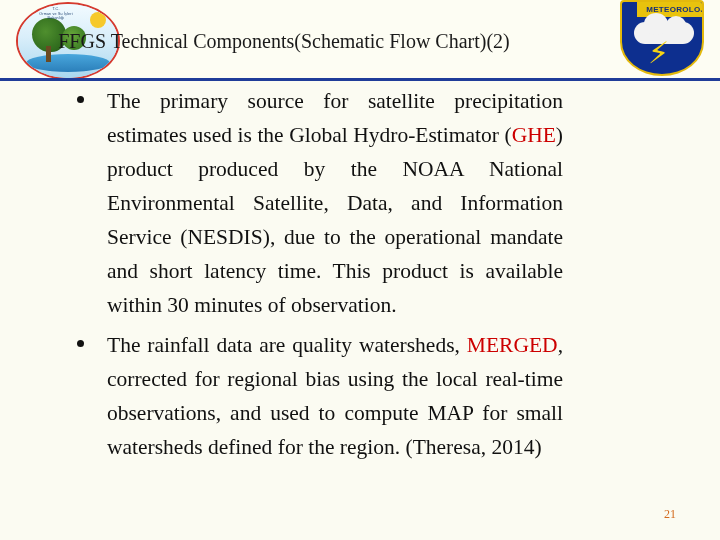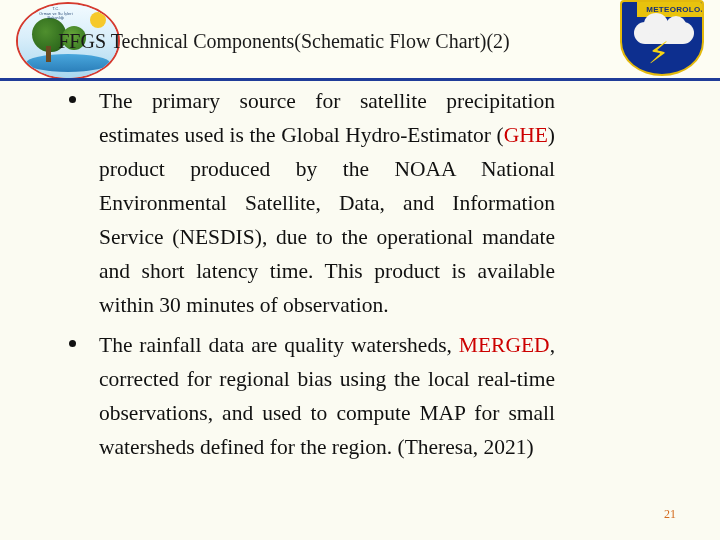--- a/index.html
+++ b/index.html
@@ -173,21 +173,21 @@
     font-family: "DejaVu Sans", sans-serif;
   }
   .logo-right .bolt span {
     position: absolute;
     left: -8px; top: -4px;
   }
 
   
   .content {
     position: absolute;
-    left: 7px;
+    left: 15px;
     top: 84px;
     width: 584px;
   }
   ul.bullets {
     list-style: none;
     margin: 0;
     padding: 0;
   }
   li.bullet {
     position: relative;
@@ -257,18 +257,18 @@
 </div>
 
 <div class="content">
   <ul class="bullets">
     <li class="bullet" id="li-0">
       <span class="dot"></span>
       <span class="text" id="txt-0"><span>The primary source for satellite precipitation estimates used is the Global Hydro-Estimator (</span><span class="accent">GHE</span><span>) product produced by the NOAA National Environmental Satellite, Data, and Information Service (NESDIS), due to the operational mandate and short latency time. This product is available within 30 minutes of observation.</span></span>
     </li>
     <li class="bullet no-justify-last" id="li-1">
       <span class="dot"></span>
-      <span class="text" id="txt-1"><span>The rainfall data are quality watersheds, </span><span class="accent">MERGED</span><span>, corrected for regional bias using the local real-time observations, and used to compute MAP for small watersheds defined for the region. (Theresa, 2021)</span></span>
+      <span class="text" id="txt-1"><span>The rainfall data are quality watersheds, </span><span class="accent">MERGED</span><span>, corrected for regional bias using the local real-time observations, and used to compute MAP for small watersheds defined for the region. (Theresa, 2014)</span></span>
     </li>
   </ul>
 </div>
 
 <div class="page-number">21</div>
 
 </body></html>

